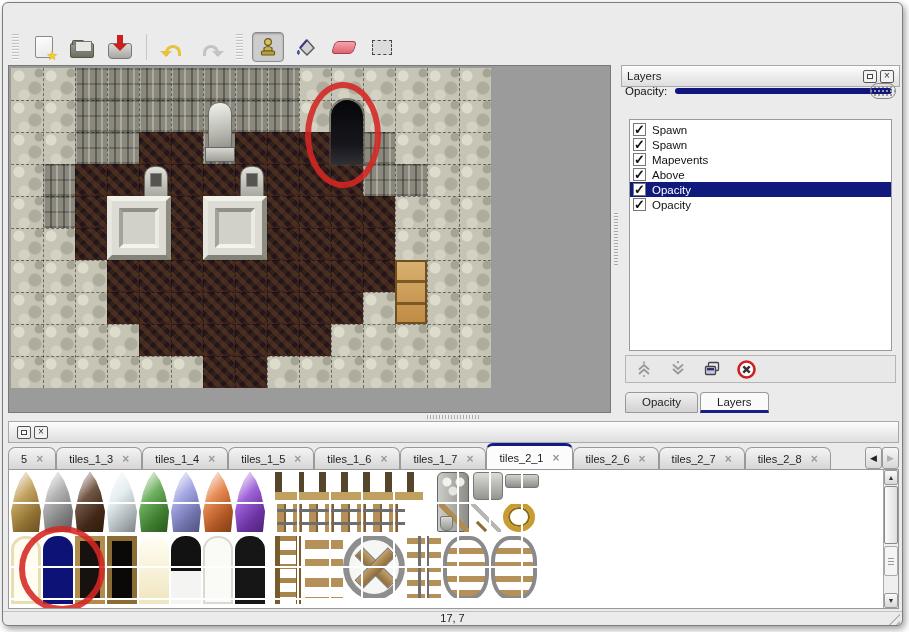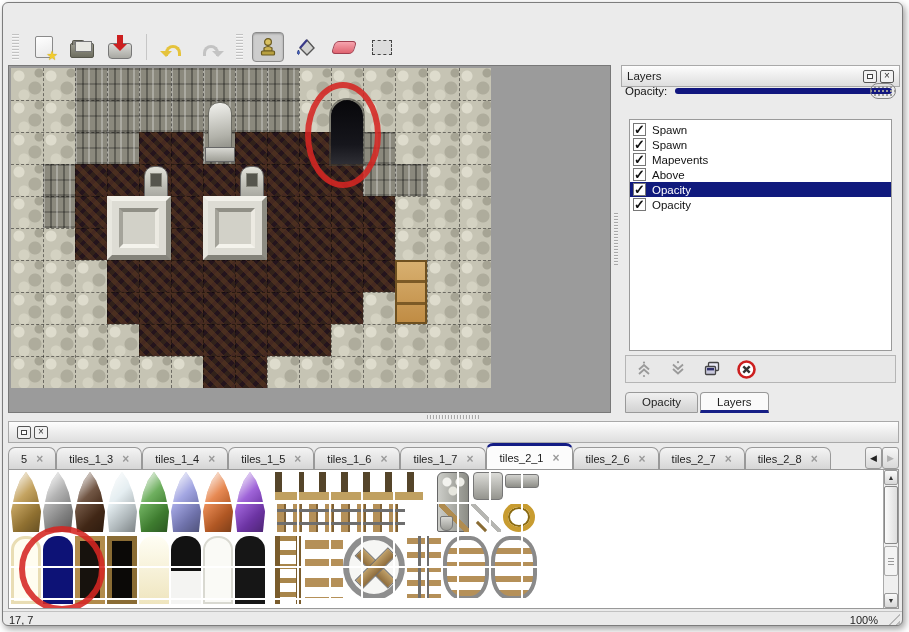--- a/index.html
+++ b/index.html
@@ -144,21 +144,21 @@
 .ts-sword { background:linear-gradient(45deg,rgba(0,0,0,0) 0 44%,#b6b6b2 44% 54%,rgba(0,0,0,0) 54%); }
 .ts-sword:before { content:""; position:absolute; left:4px; bottom:4px; width:13px; height:3px; background:#8a6c34; transform:rotate(45deg); }
 .ts-rope { border:5px solid #c89c30; border-radius:50%; box-shadow:inset 0 0 0 2px #8a6a10; }
 
 .ts-scroll { position:absolute; right:0; top:0; width:15px; bottom:0; border-left:1px solid #aaa; background:#efefef; }
 .sc-btn { position:absolute; left:0; width:14px; height:15px; border:1px solid #999; background:linear-gradient(#fafafa,#d8d8d8); font-size:7px; color:#333; text-align:center; line-height:13px; border-radius:2px; }
 .sc-thumb { position:absolute; left:0; width:14px; border:1px solid #888; background:linear-gradient(90deg,#fbfbfb,#dedede); border-radius:2px; }
 .sc-thumb .lines { position:absolute; left:3px; right:3px; top:50%; height:7px; margin-top:-3px; background:repeating-linear-gradient(to bottom,#9a9a9a 0 1px,rgba(0,0,0,0) 1px 3px); }
 
 
-.statusbar { position:absolute; left:0; right:0; top:608px; height:16px; border-top:1px solid #c2c2c2; display:flex; align-items:center; font-size:11px; color:#222; padding:0 6px; }
+.statusbar { position:absolute; left:0; right:0; top:608px; height:16px; border-top:1px solid #c2c2c2; display:flex; align-items:center; font-size:11px; color:#222; padding:0 6px;flex-direction:column; }
 .status-zoom { margin-left:auto; margin-right:18px; }
 .resize-grip { position:absolute; right:2px; bottom:1px; width:14px; height:13px;
   background:repeating-linear-gradient(135deg,#b8b8b8 0 2px,rgba(0,0,0,0) 2px 5px); clip-path:polygon(100% 0,100% 100%,0 100%); }
 </style>
 </head>
 <body>
 
 <div class="window">
 
 

